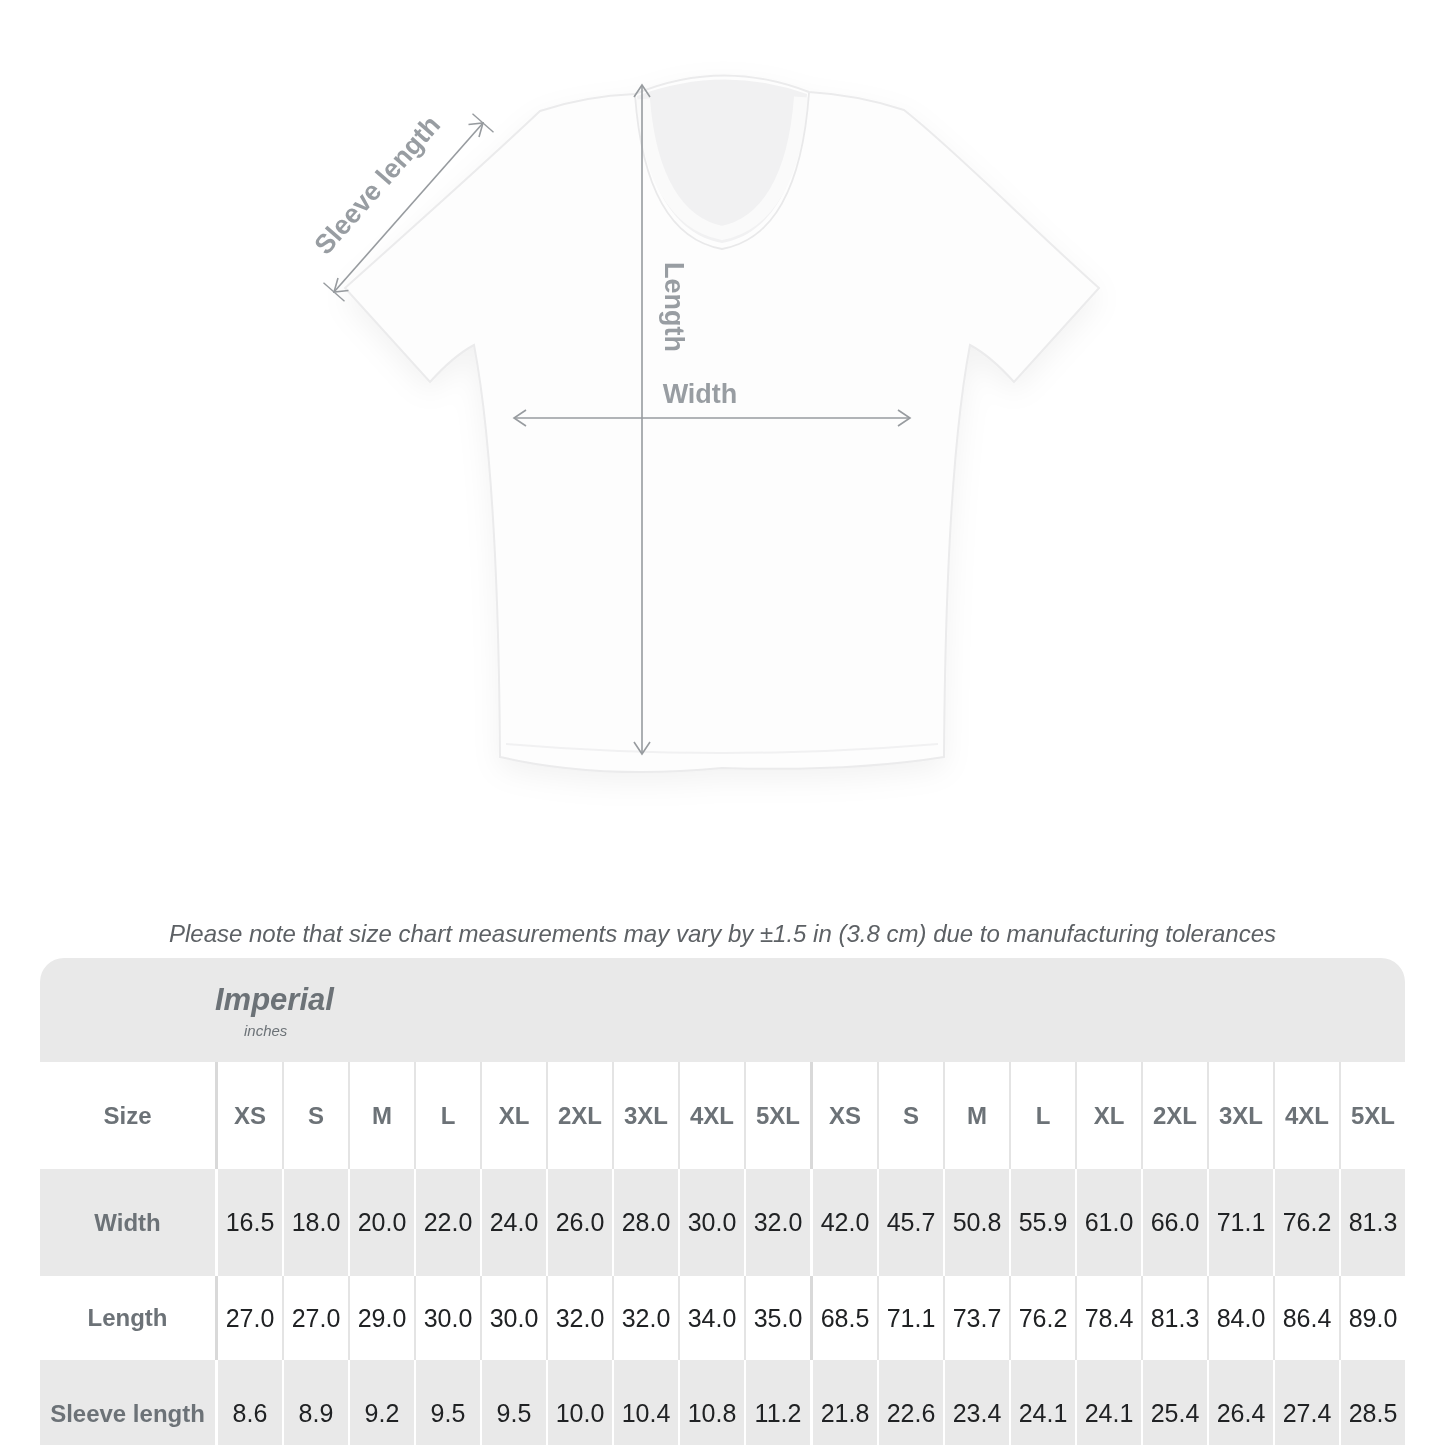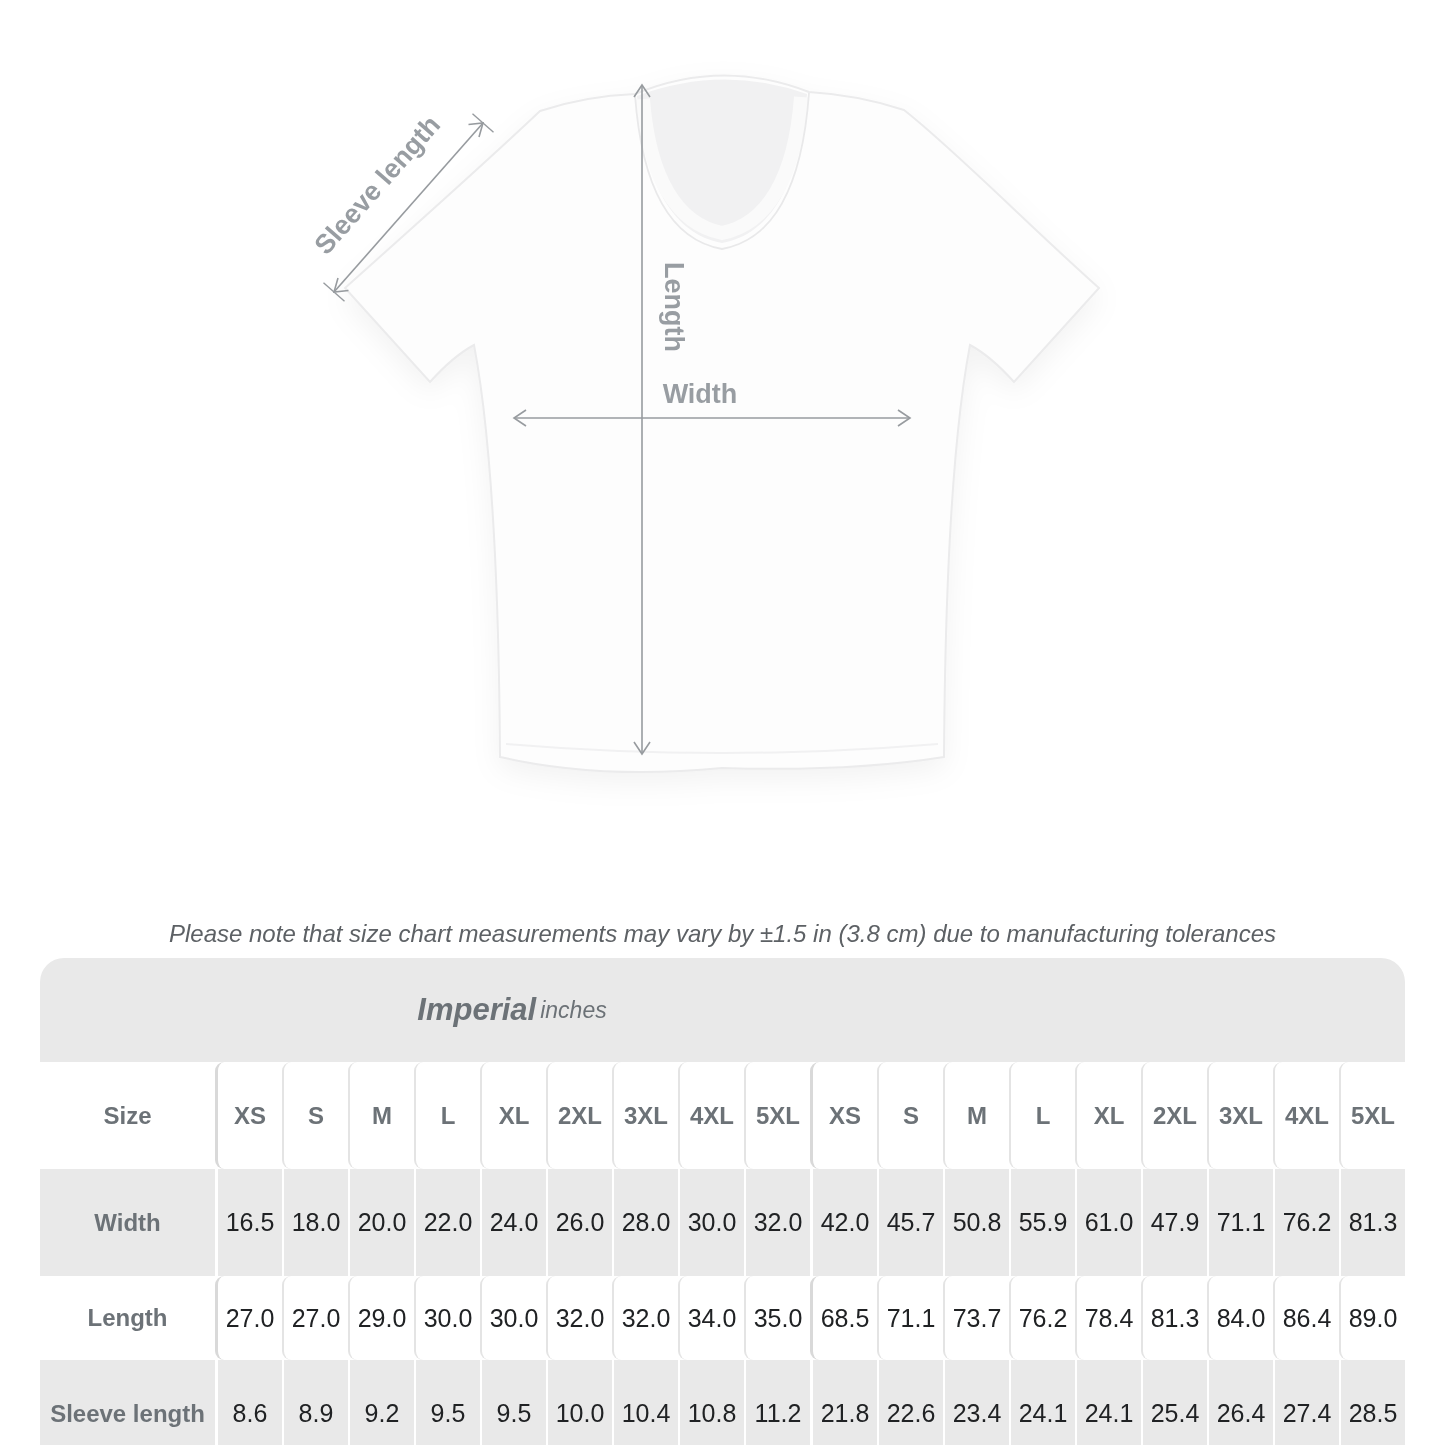--- a/index.html
+++ b/index.html
@@ -31,36 +31,36 @@
     position:absolute; left:0; top:920px; width:100%; text-align:center;
     font-size:24px; font-style:italic; color:#5d6165;
   }
   
   .size-table{
     position:absolute; left:40px; top:958px; width:1365px;
     border-radius:24px; overflow:hidden; background:#ffffff;
   }
   .band{display:flex; height:104px; background:var(--band-gray,#e9e9e9);}
   .band-spacer{width:175px;}
-  .band-section{display:flex;flex-direction:row;align-items:center;justify-content:center;gap:4px;}
+  .band-section{display:flex;flex-direction:column;align-items:flex-start;justify-content:center;gap:4px;}
   .band-imperial{width:594px;}
   .band-metric{flex:1;}
   .band-name{font-size:31px;font-weight:bold;font-style:italic;color:var(--text-gray,#6c7277);}
-  .band-unit{font-size:23px;font-style:italic;color:var(--text-gray,#6c7277);}
+  .band-unit{font-size:15px;font-style:italic;color:var(--text-gray,#6c7277);margin-left:29px;}
   .trow{display:flex;height:107px;}
   .trow:nth-child(3){height:84px;}
   .rlabel{
     width:175px;display:flex;align-items:center;justify-content:center;
     font-size:24px;font-weight:bold;color:var(--text-gray,#6c7277);
   }
   .v{flex:1 1 0;display:flex;align-items:center;justify-content:center;}
   .szh{font-size:24px;font-weight:bold;color:var(--text-gray,#6c7277);}
   .num{font-size:25px;color:var(--number-dark,#202224);}
   .row-white{background:#ffffff;}
-  .row-white .v{border-left:2px solid #e4e4e4;border-radius:9px;}
+  .row-white .v{border-left:2px solid #e4e4e4;}
   .row-white .v.thick{border-left:3px solid #d9d9d9;}
   .row-gray{background:var(--band-gray,#e9e9e9);}
   .row-gray .v{border-left:2px solid #ffffff;}
   .row-gray .v.thick{border-left:3px solid #ffffff;}
 </style>
 </head>
 <body>
 
 <div id="stage" style="--band-gray: #e9e9e9; --text-gray: #6c7277; --number-dark: #202224; --annotation-gray: #979b9f; --label-gray: #989da2; --title-dark: #3b3b3b;">
 
@@ -162,21 +162,21 @@
           <div class="v num">24.0</div>
           <div class="v num">26.0</div>
           <div class="v num">28.0</div>
           <div class="v num">30.0</div>
           <div class="v num">32.0</div>
           <div class="v num thick">42.0</div>
           <div class="v num">45.7</div>
           <div class="v num">50.8</div>
           <div class="v num">55.9</div>
           <div class="v num">61.0</div>
-          <div class="v num">47.9</div>
+          <div class="v num">66.0</div>
           <div class="v num">71.1</div>
           <div class="v num">76.2</div>
           <div class="v num">81.3</div>
         </div>
         <div class="trow row-white">
           <div class="rlabel">Length</div>
           <div class="v num thick">27.0</div>
           <div class="v num">27.0</div>
           <div class="v num">29.0</div>
           <div class="v num">30.0</div>

